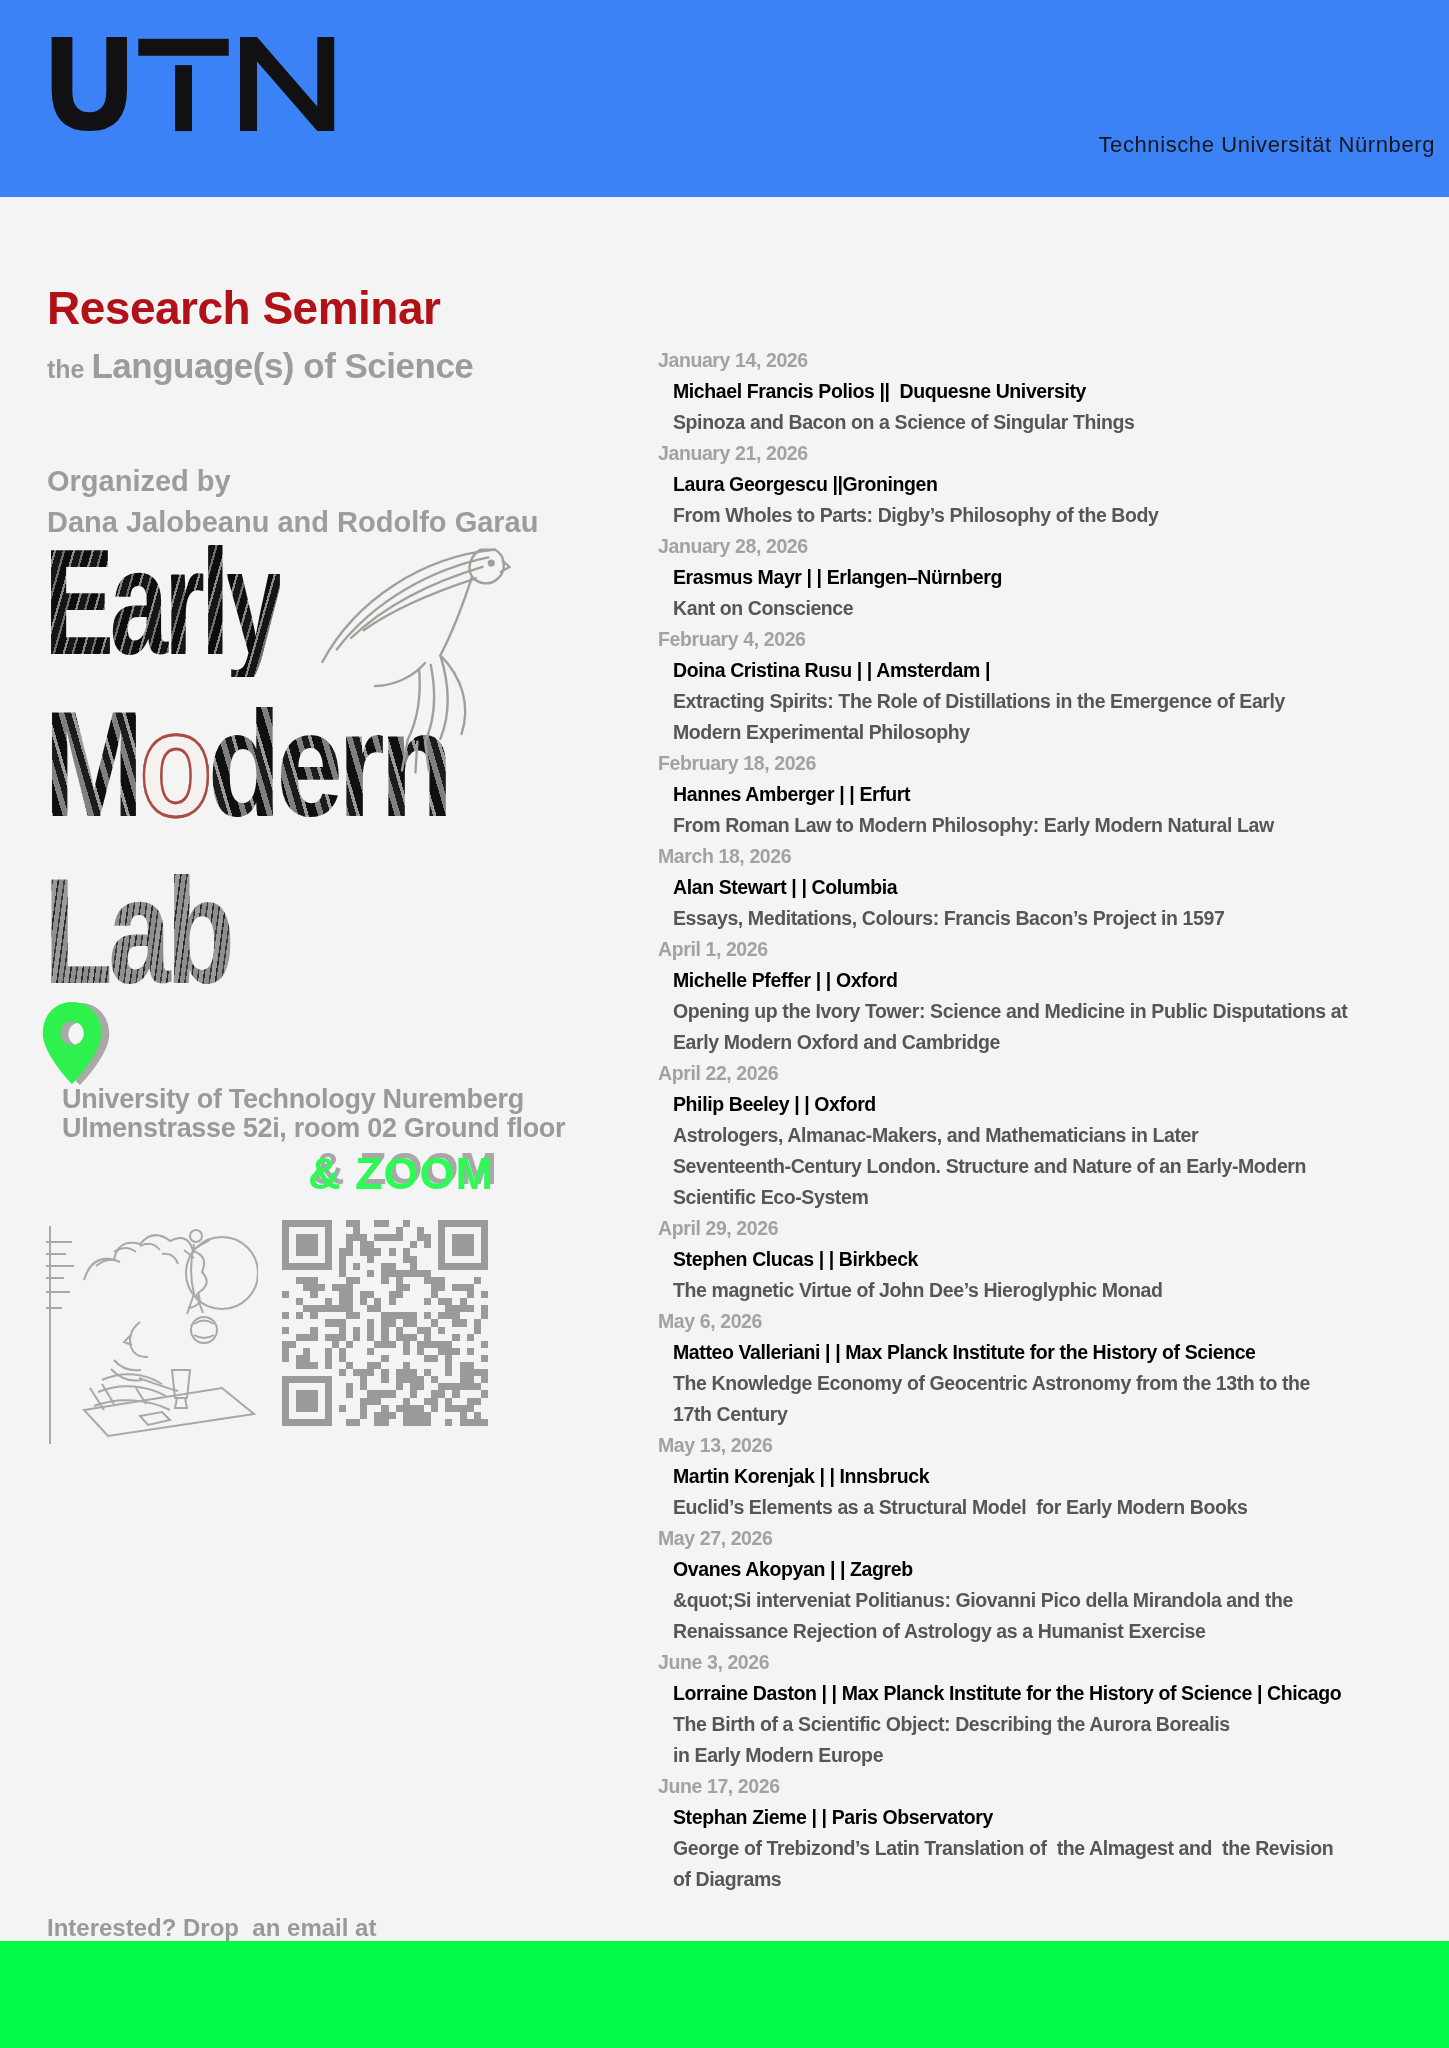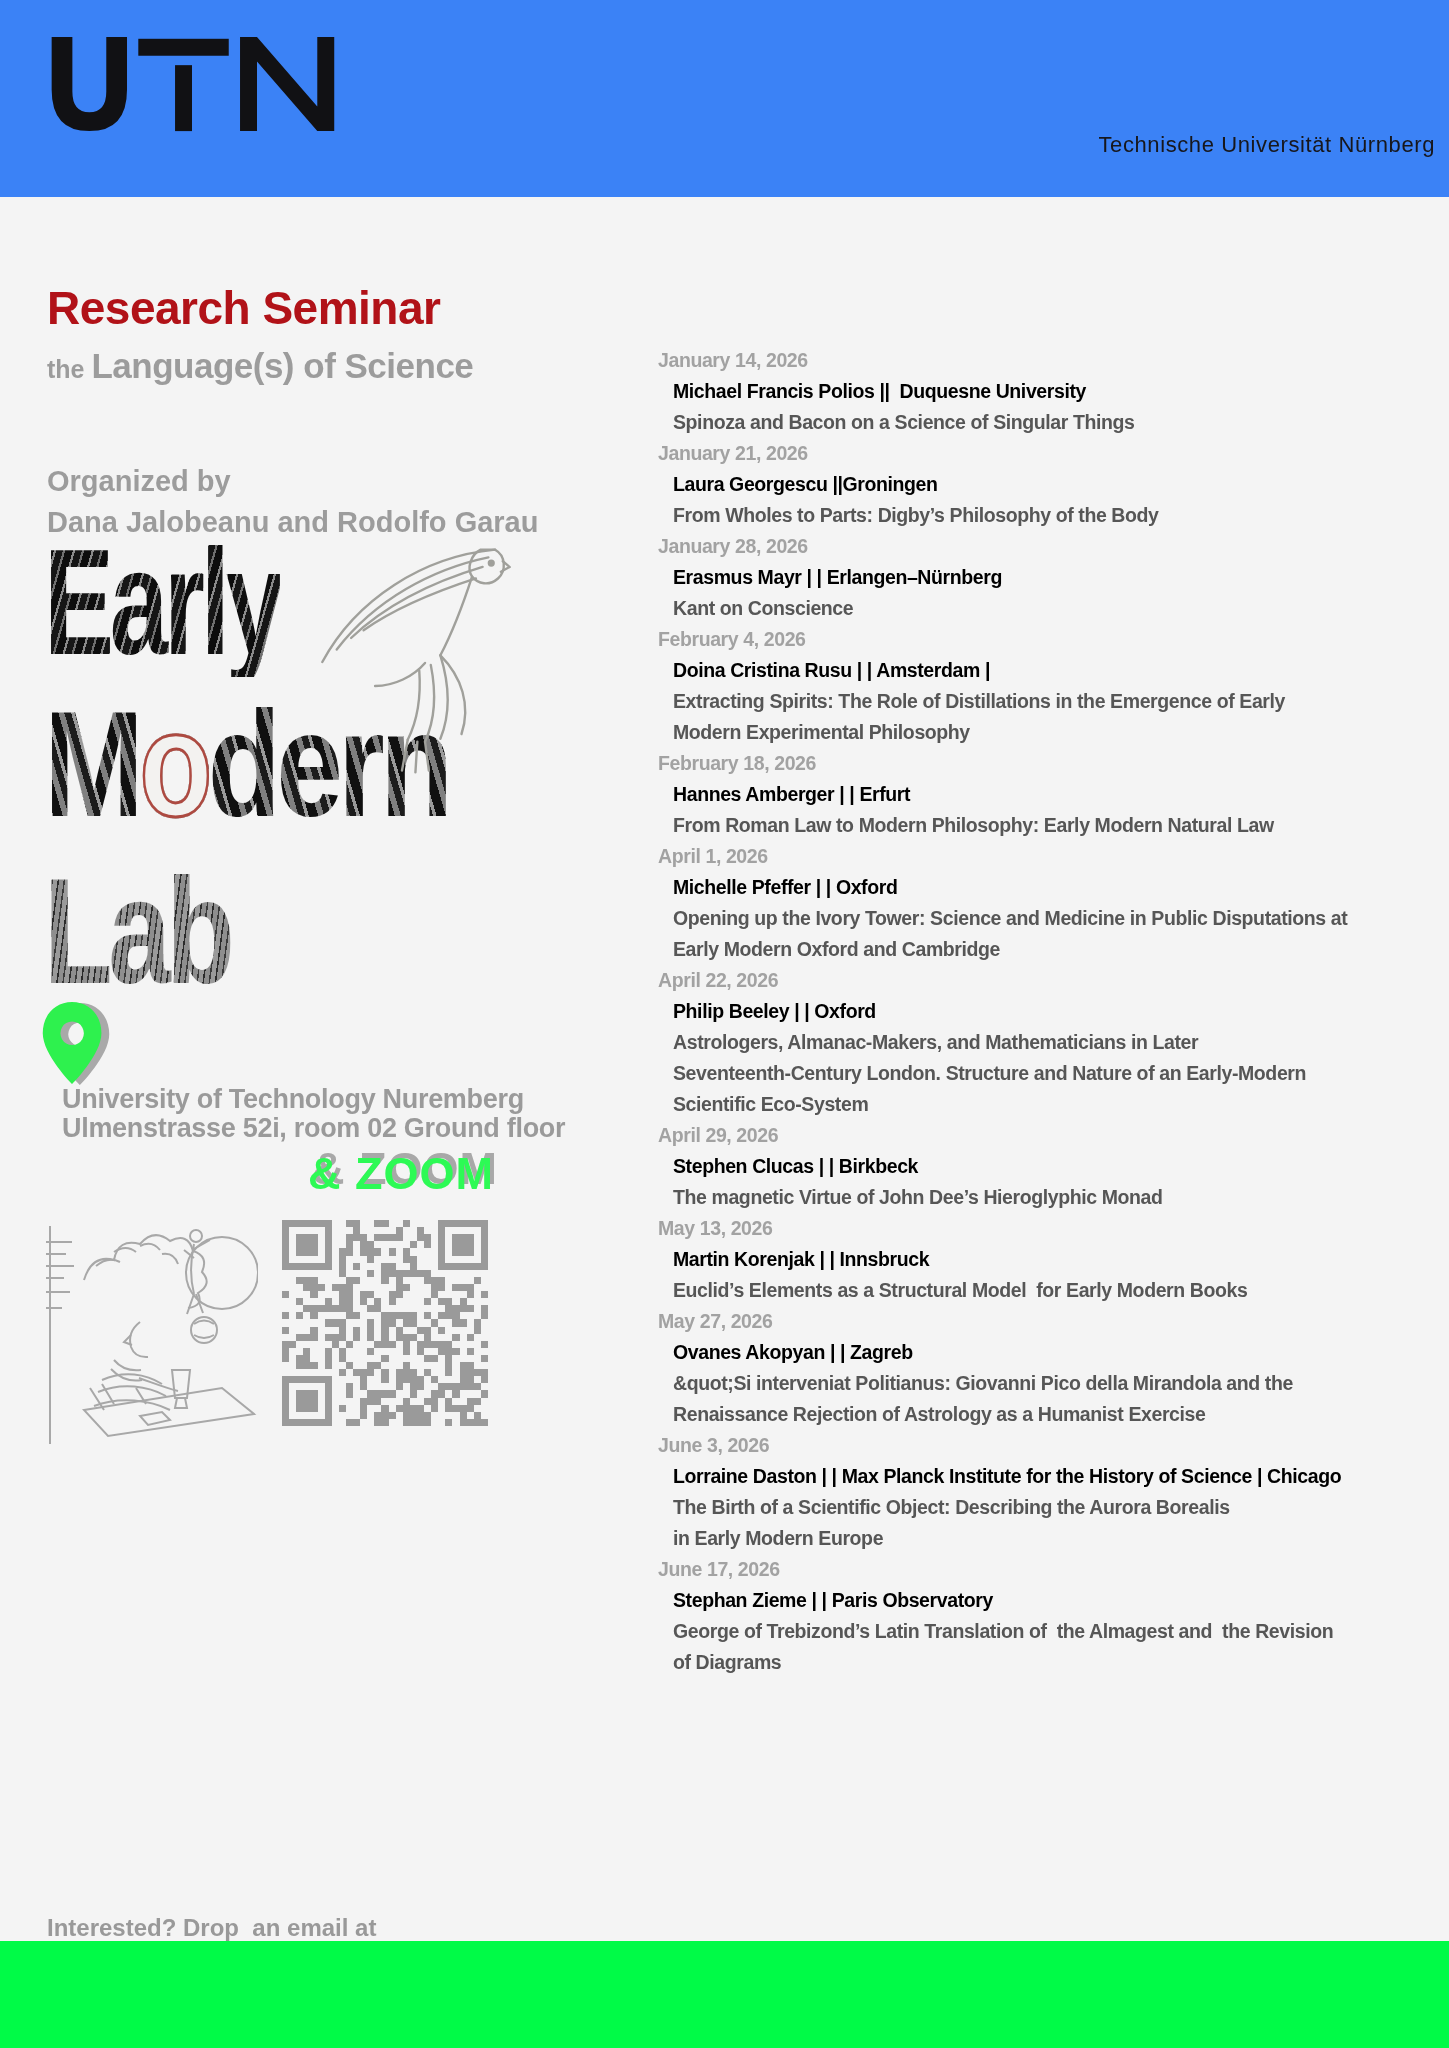--- a/index.html
+++ b/index.html
@@ -475,20 +475,25 @@
       <div class="talk-title">Extracting Spirits: The Role of Distillations in the Emergence of Early
 Modern Experimental Philosophy</div>
     </div>
 
     <div class="talk">
       <div class="talk-date">February 18, 2026</div>
       <div class="talk-speaker">Hannes Amberger | | Erfurt</div>
       <div class="talk-title">From Roman Law to Modern Philosophy: Early Modern Natural Law</div>
     </div>
 
+    <div class="talk">
+      <div class="talk-date">March 18, 2026</div>
+      <div class="talk-speaker">Alan Stewart | | Columbia</div>
+      <div class="talk-title">Essays, Meditations, Colours: Francis Bacon’s Project in 1597</div>
+    </div>
 
     <div class="talk">
       <div class="talk-date">April 1, 2026</div>
       <div class="talk-speaker">Michelle Pfeffer | | Oxford</div>
       <div class="talk-title">Opening up the Ivory Tower: Science and Medicine in Public Disputations at
 Early Modern Oxford and Cambridge</div>
     </div>
 
     <div class="talk">
       <div class="talk-date">April 22, 2026</div>
@@ -497,20 +502,26 @@
 Seventeenth-Century London. Structure and Nature of an Early-Modern
 Scientific Eco-System</div>
     </div>
 
     <div class="talk">
       <div class="talk-date">April 29, 2026</div>
       <div class="talk-speaker">Stephen Clucas | | Birkbeck</div>
       <div class="talk-title">The magnetic Virtue of John Dee’s Hieroglyphic Monad</div>
     </div>
 
+    <div class="talk">
+      <div class="talk-date">May 6, 2026</div>
+      <div class="talk-speaker">Matteo Valleriani | | Max Planck Institute for the History of Science</div>
+      <div class="talk-title">The Knowledge Economy of Geocentric Astronomy from the 13th to the
+17th Century</div>
+    </div>
 
     <div class="talk">
       <div class="talk-date">May 13, 2026</div>
       <div class="talk-speaker">Martin Korenjak | | Innsbruck</div>
       <div class="talk-title">Euclid’s Elements as a Structural Model  for Early Modern Books</div>
     </div>
 
     <div class="talk">
       <div class="talk-date">May 27, 2026</div>
       <div class="talk-speaker">Ovanes Akopyan | | Zagreb</div>

